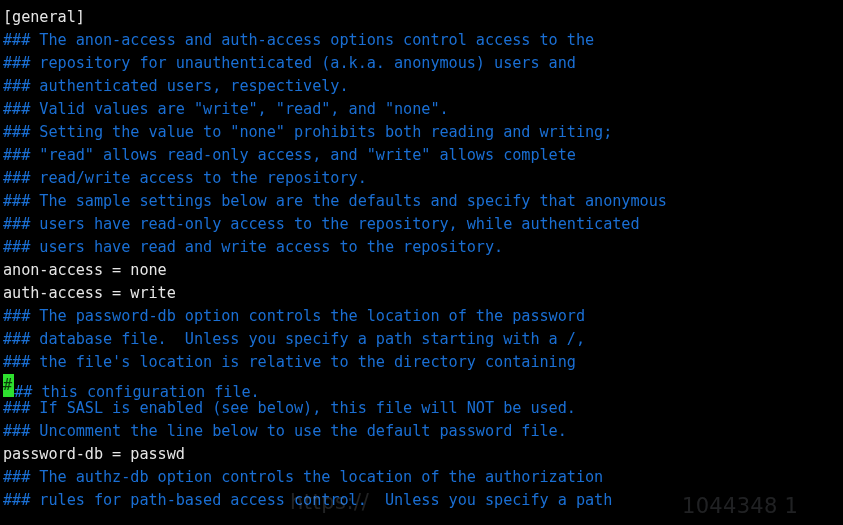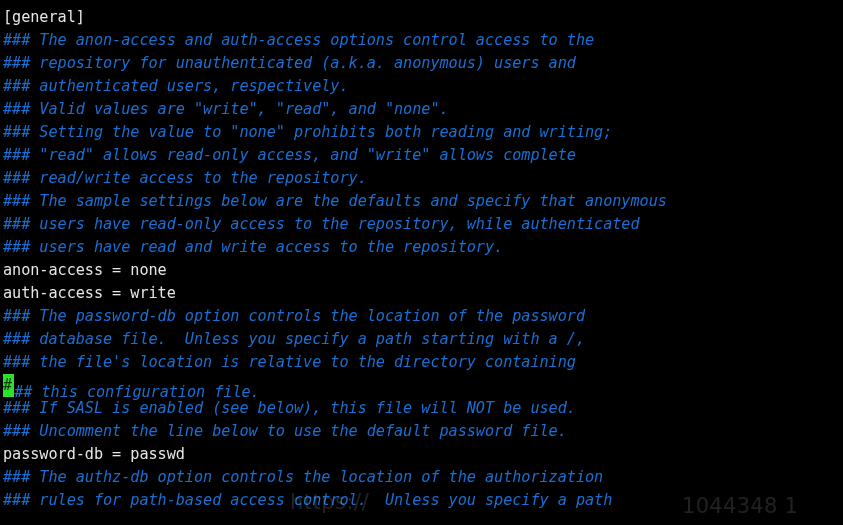--- a/index.html
+++ b/index.html
@@ -32,21 +32,20 @@
     letter-spacing: -0.05px;
     white-space: pre;
   }
   .line {
     height: 23px;
     white-space: pre;
     font-family: "DejaVu Sans Mono", "Liberation Mono", monospace;
   }
   .comment {
     color: #1a6fd4;
-    font-style: italic;
   }
   .setting {
     color: #e6e6e6;
   }
   .cursor-line {
     position: relative;
   }
   .cursor-cell {
     display: inline-block;
     background: #2ee02e;

